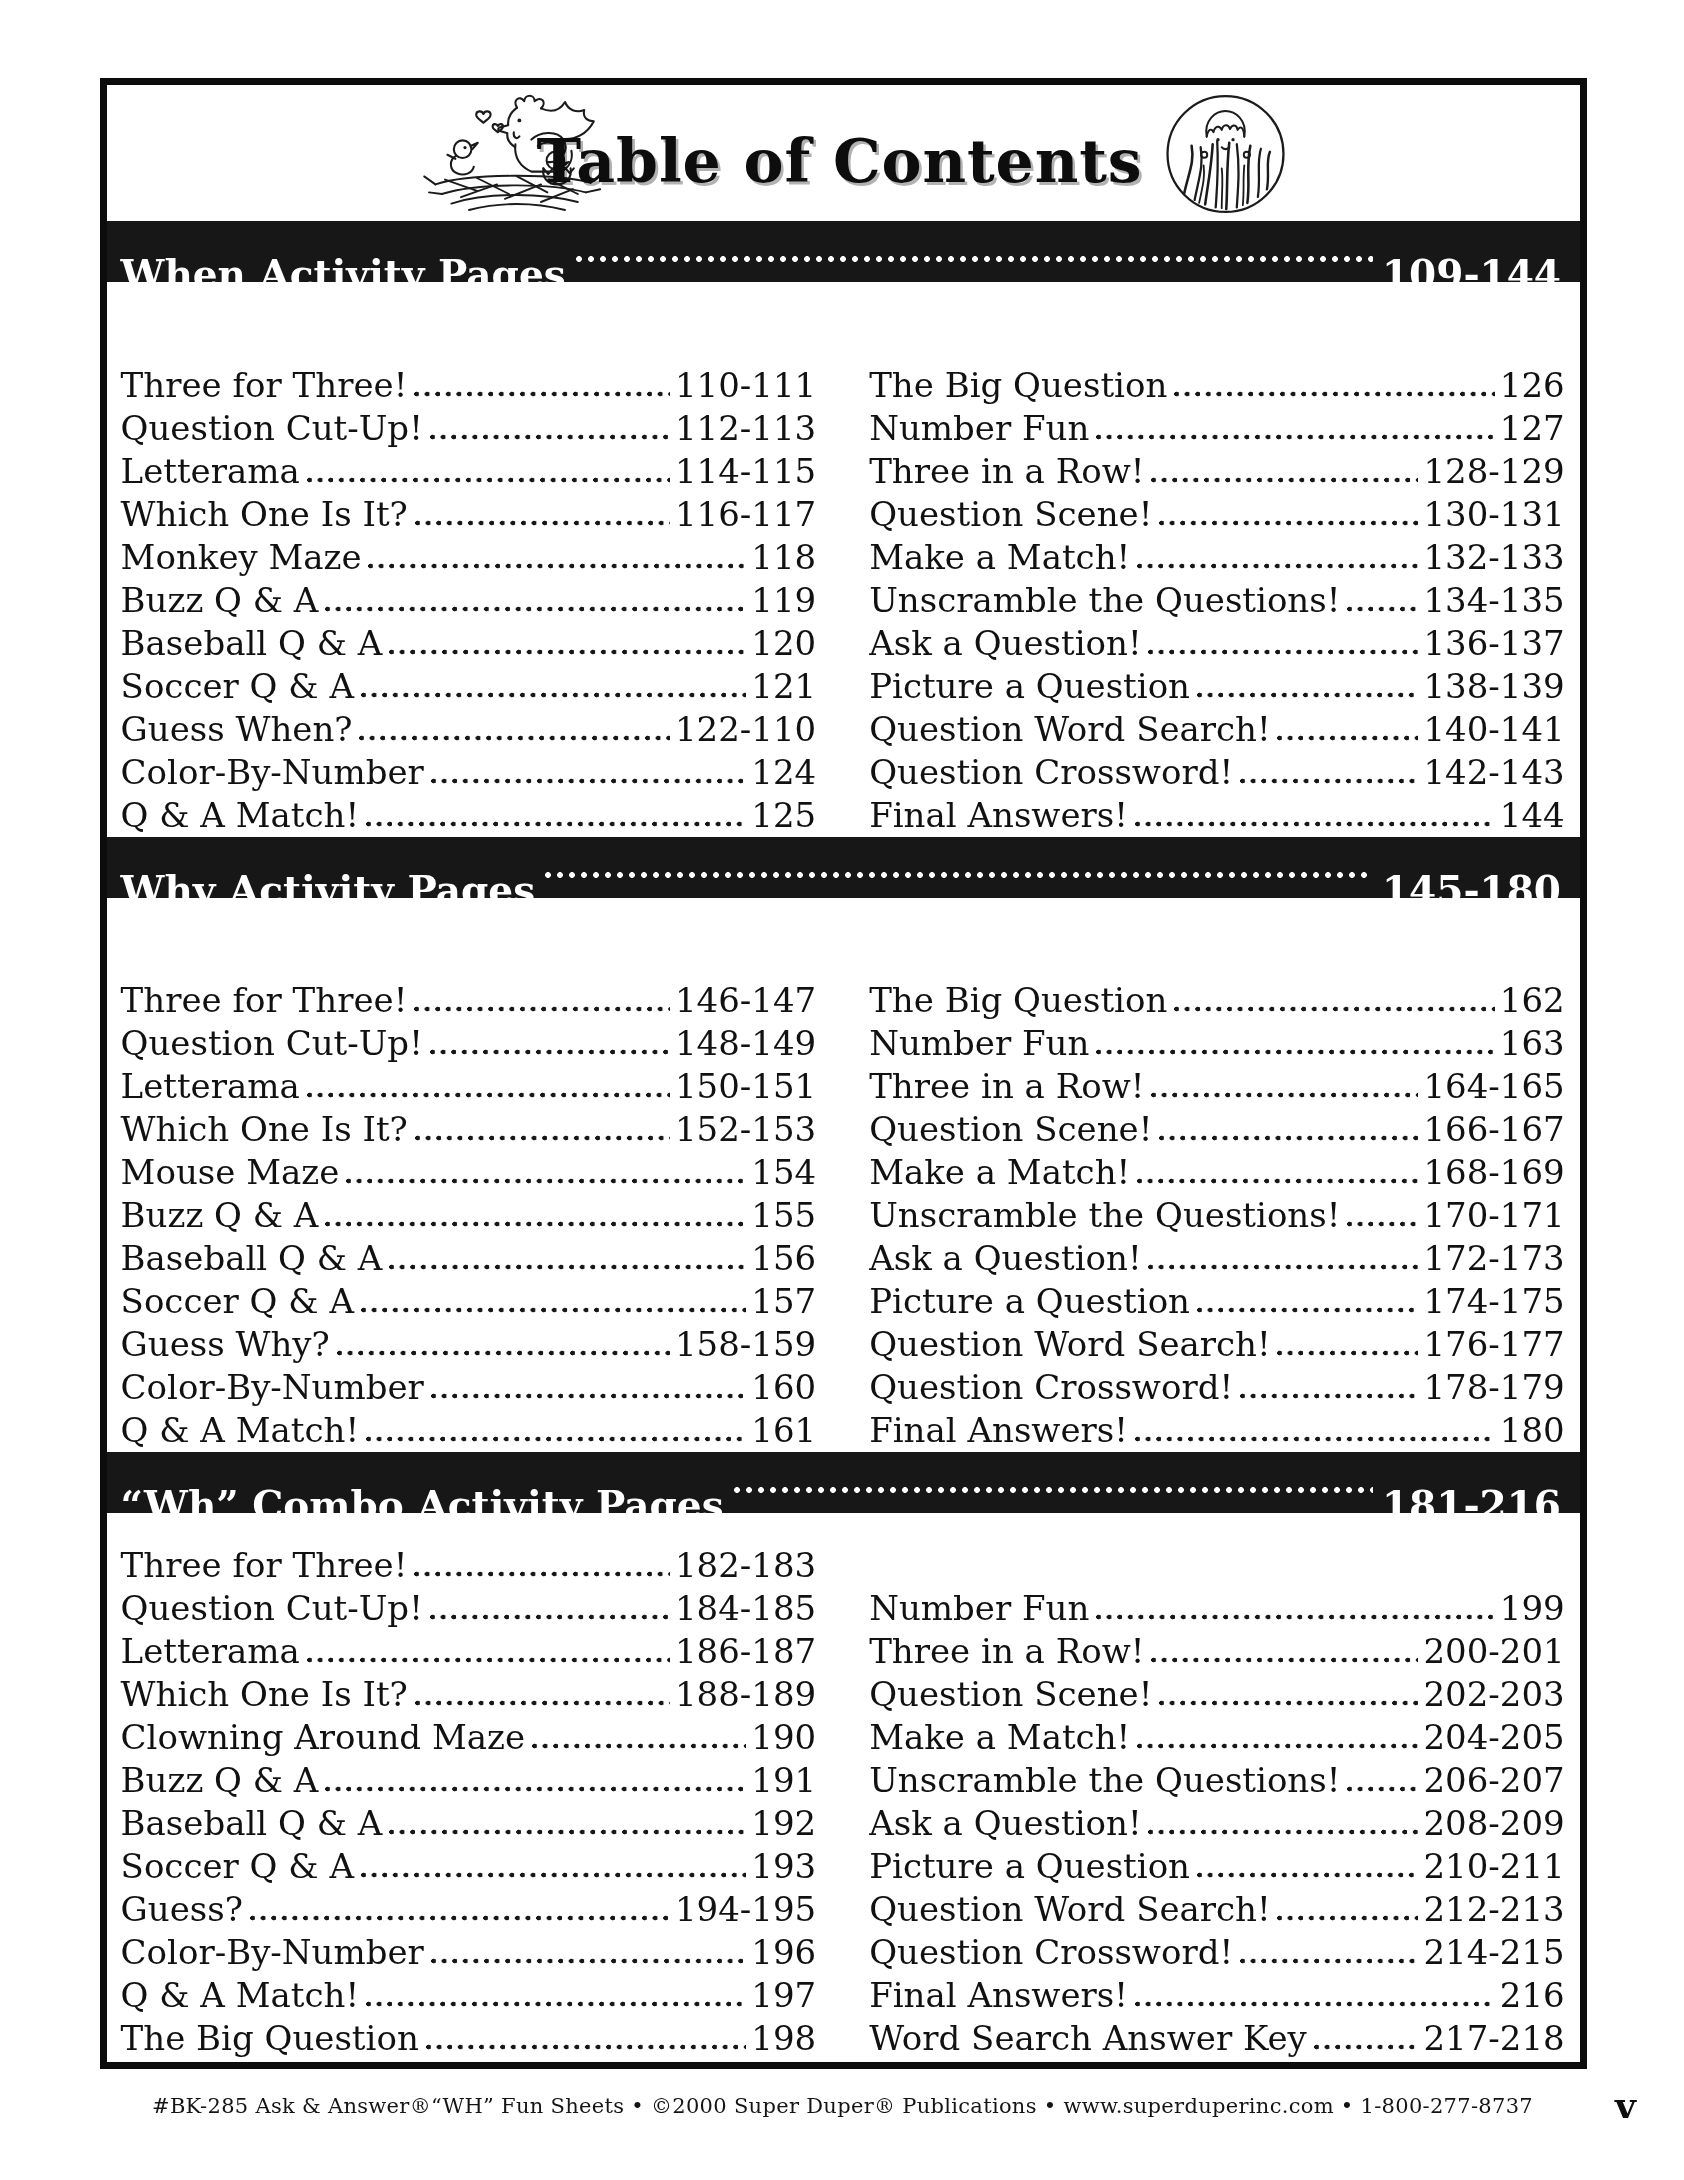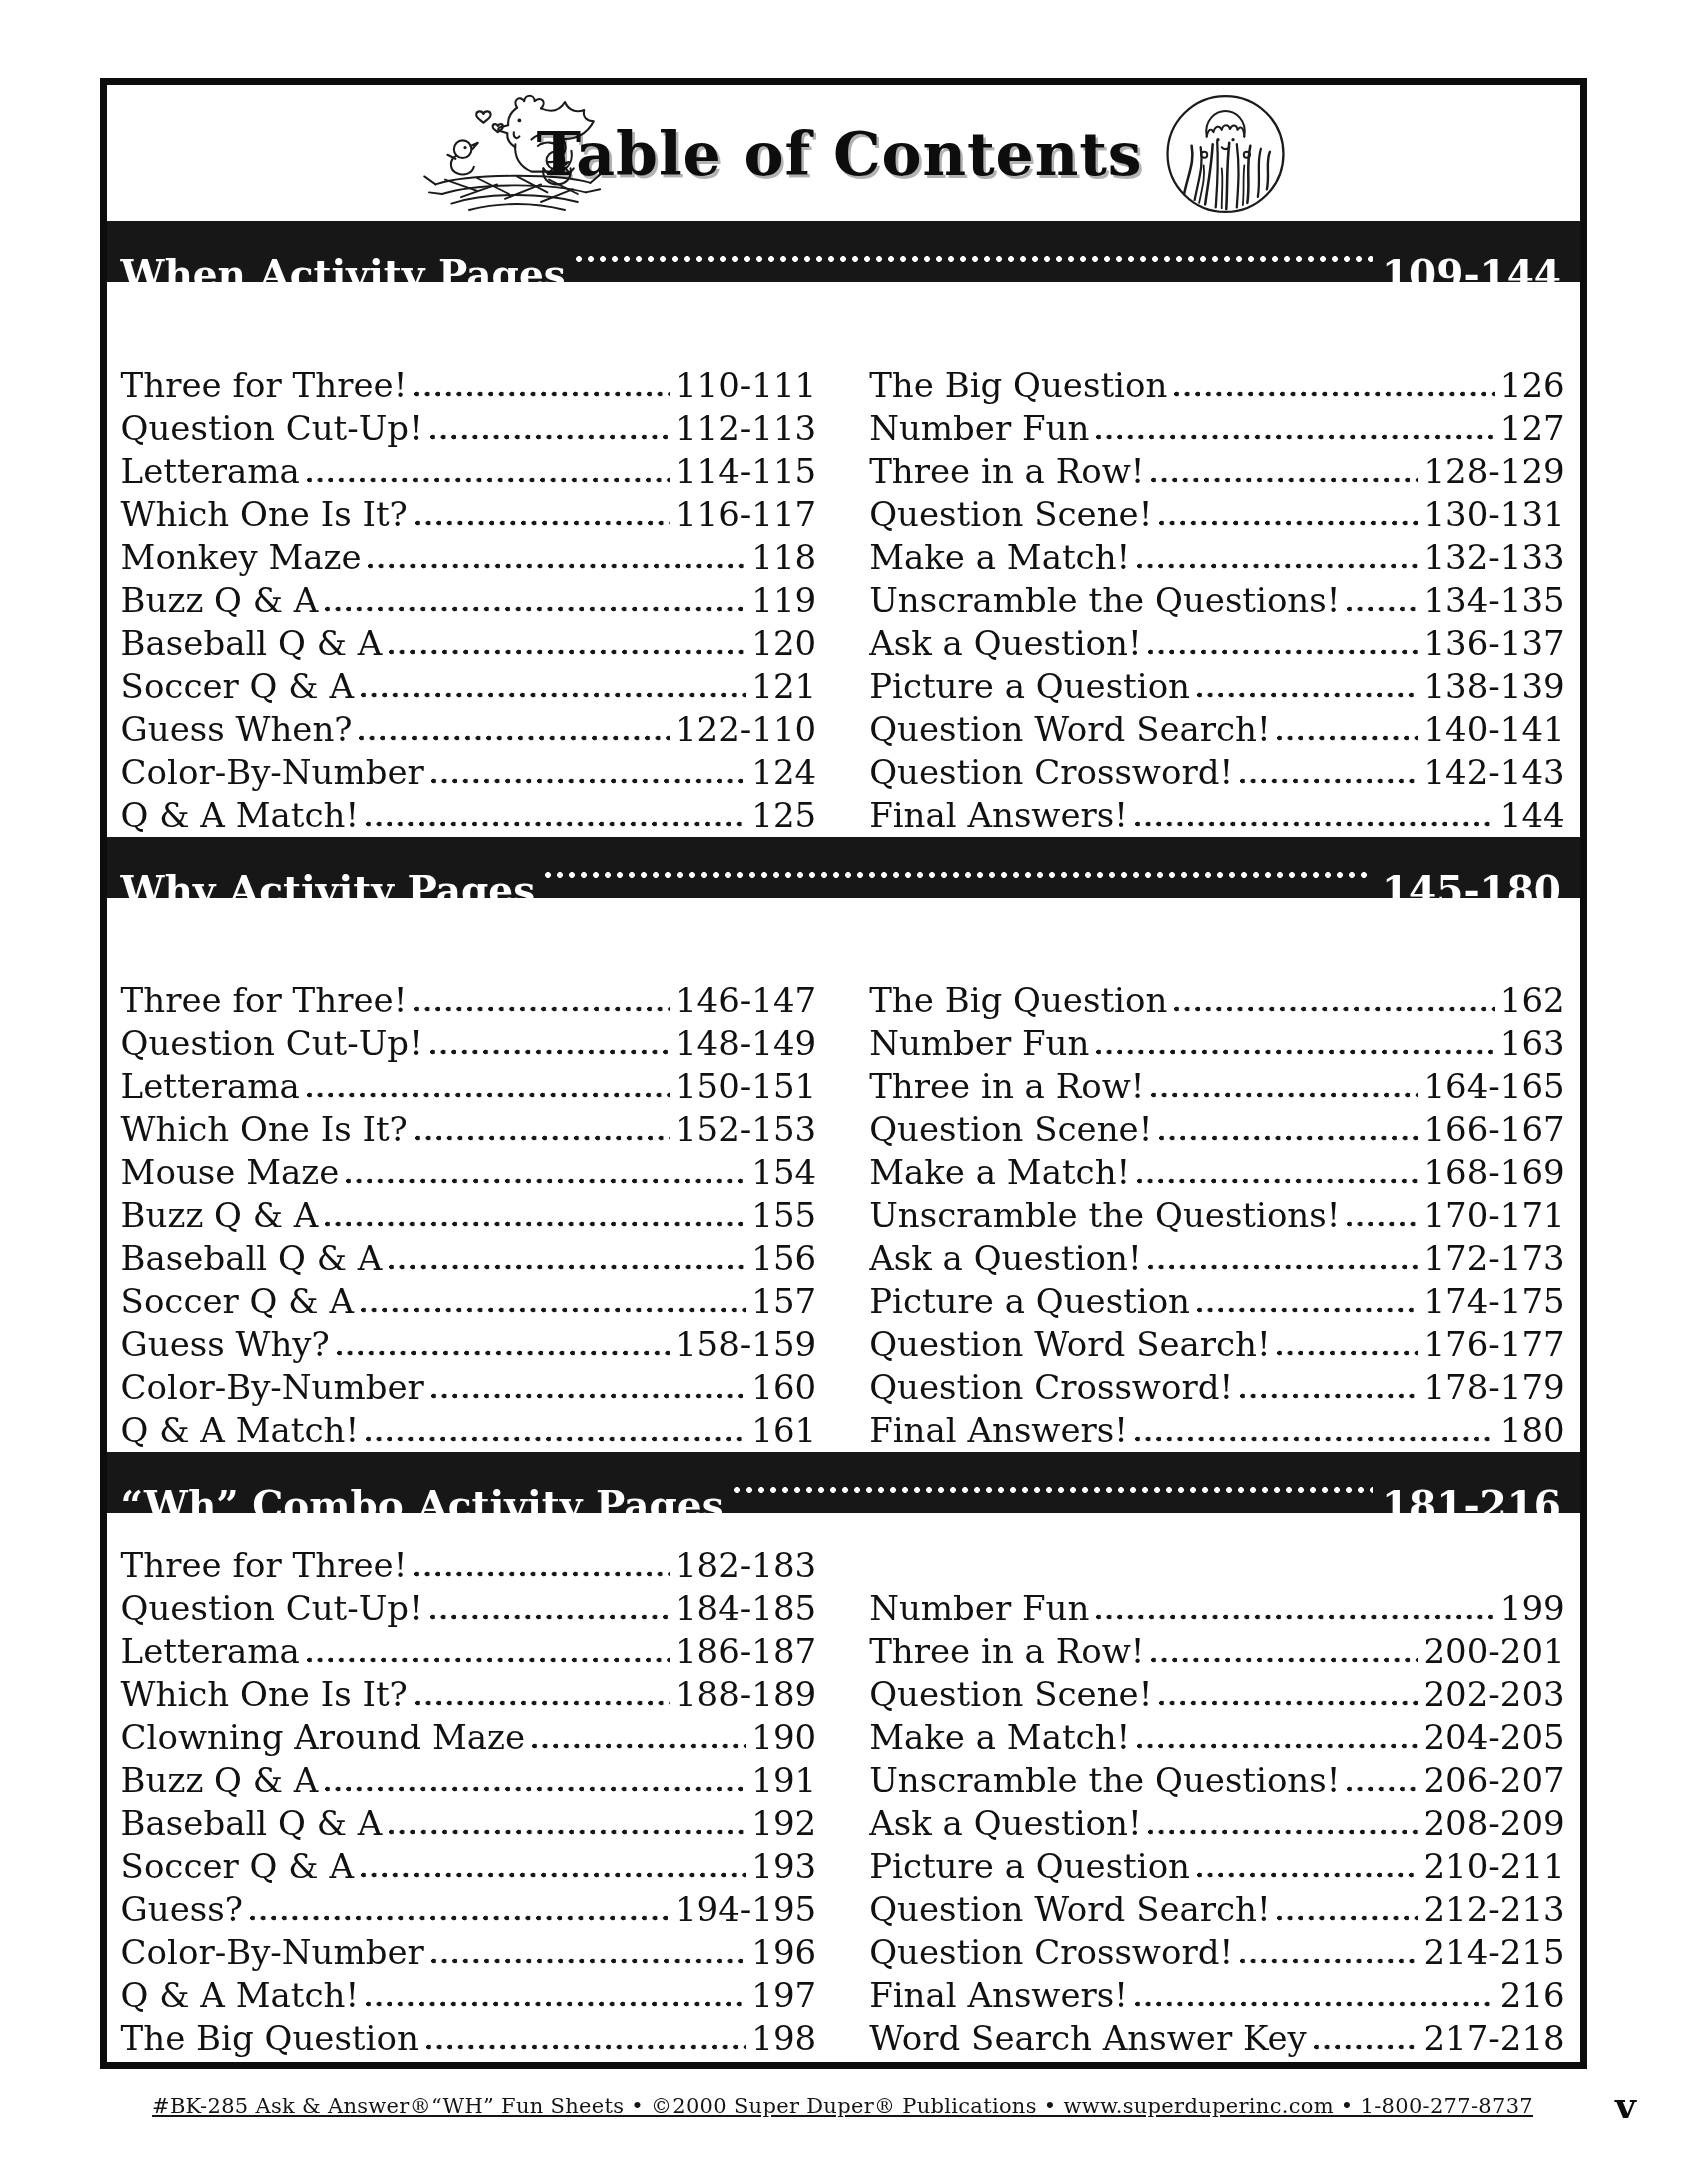--- a/index.html
+++ b/index.html
@@ -18,21 +18,21 @@
     width:1487px; height:1991px;
     box-sizing:border-box;
     border:7.7px solid #0c0c0c;
     background:#fff;
     display:flex; flex-direction:column;
   }
 
   
   .title-band { position:relative; height:136px; flex:0 0 auto; }
   .page-title {
-    margin:5px; position:absolute; left:0; right:8px; top:29px;
+    margin:12px; position:absolute; left:0; right:8px; top:29px;
     text-align:center;
     font-size:60px; font-weight:bold; letter-spacing:0.9px;
     color:#0d0d0d;
     text-shadow:2.6px 2.6px 0 rgba(0,0,0,0.30);
   }
   .illus { position:absolute; top:5.1px; }
   .illus-left  { left:307px; width:198px; height:128px; }
   .illus-right { right:290px; width:129px; height:128px; }
 
   
@@ -77,21 +77,20 @@
     background-image:radial-gradient(circle at 2.6px 5.1px, #161616 2.2px, transparent 2.7px);
     background-size:10.6px 10.2px; background-repeat:repeat-x;
   }
   .toc-pages { flex:0 0 auto; }
 
   
   .footer-line {
     position:absolute; left:0; right:0; top:2094px;
     text-align:center; font-size:21px; letter-spacing:0.3px;
     color:#141414;
-    text-decoration:underline;
   }
   .page-num {
     position:absolute; right:49px; top:2084px;
     font-size:36px; font-weight:bold; color:#0d0d0d;
   }
 </style>
 </head>
 <body>
 
 <div class="frame">

